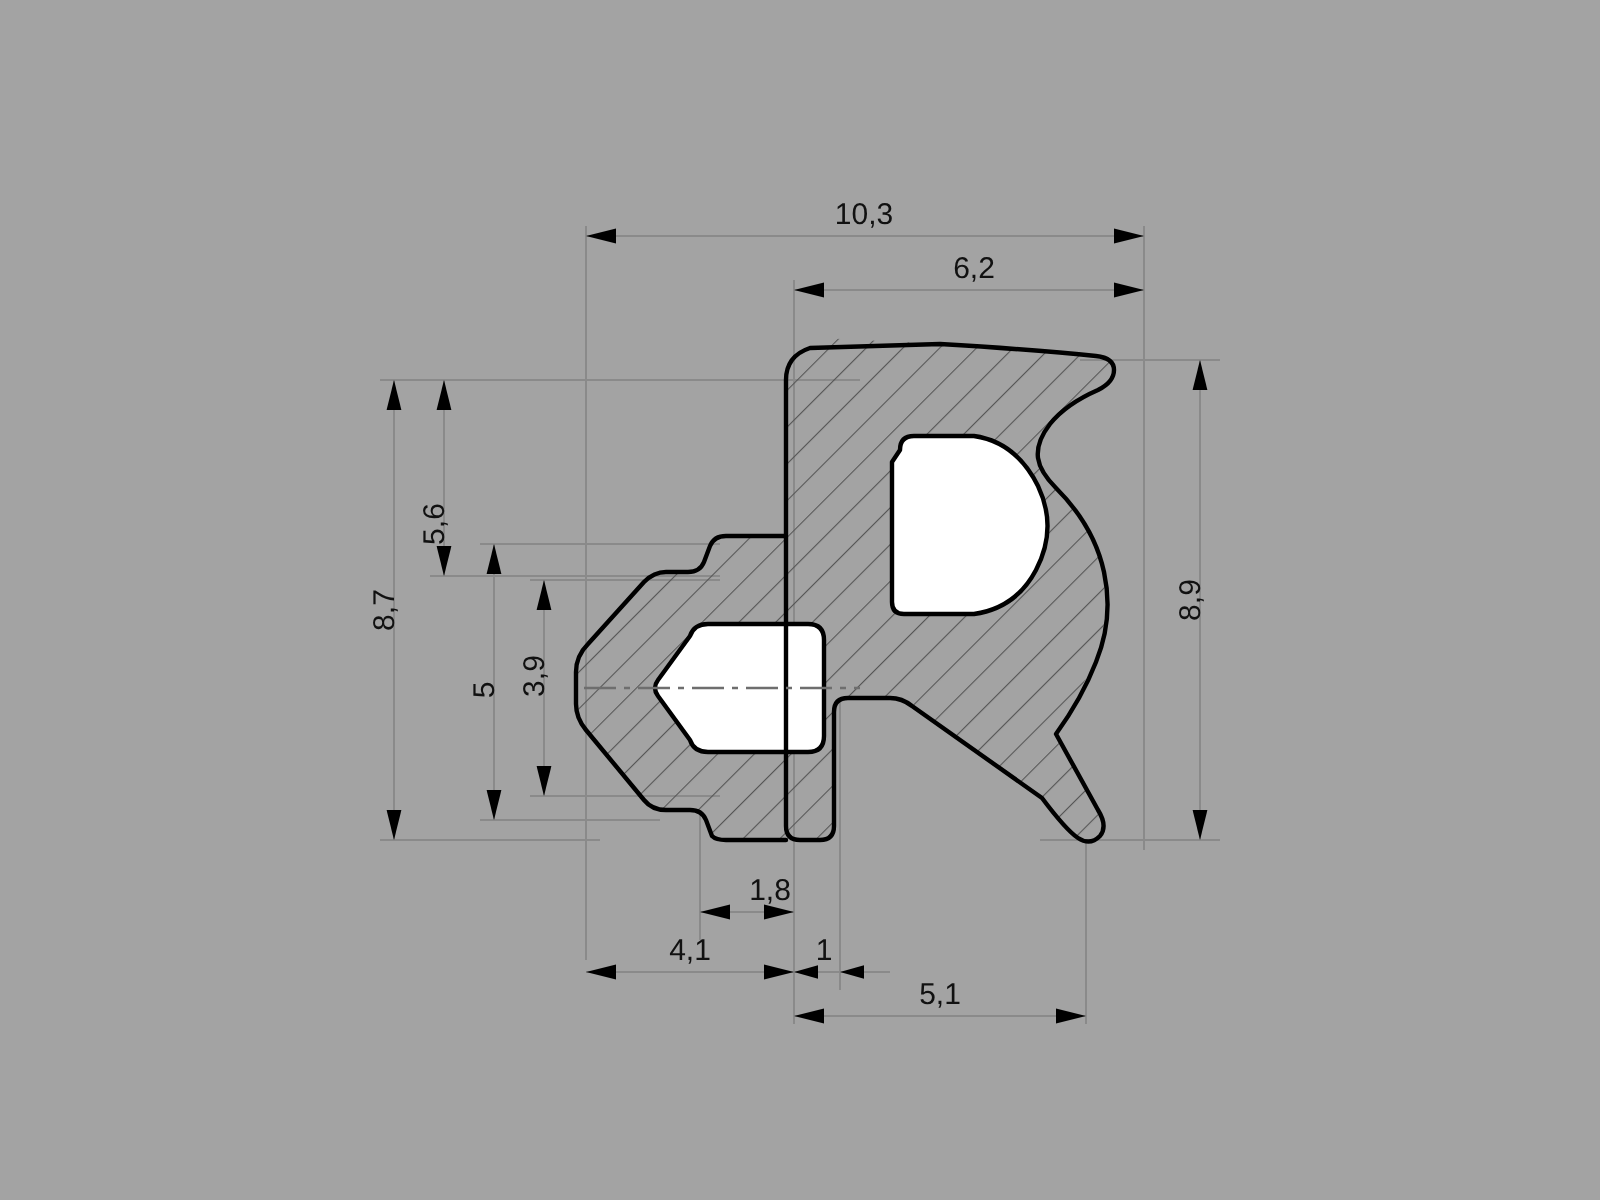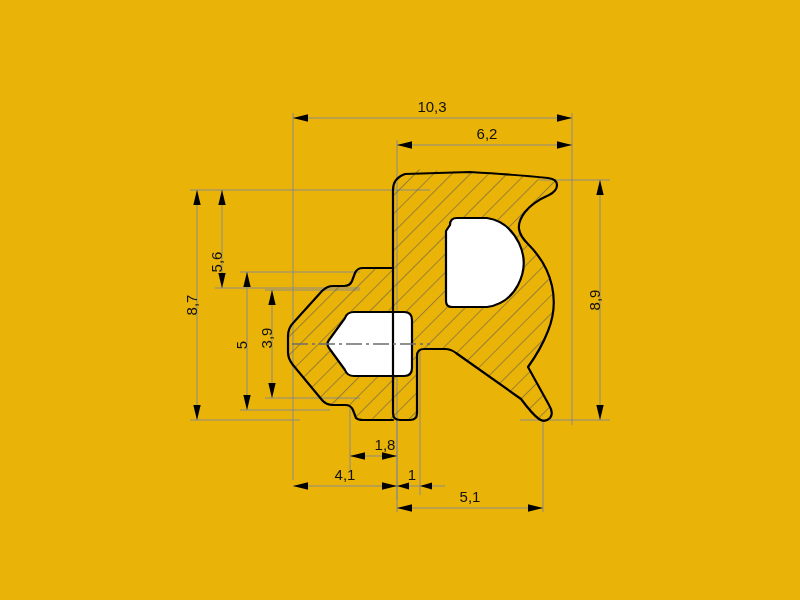--- a/index.html
+++ b/index.html
@@ -14,21 +14,21 @@
     font-family: "Liberation Sans", sans-serif;
     overflow: hidden;
     position: relative;
   }
   #drawing-root {
     position: absolute;
     top: 0;
     left: 0;
     width: 800px;
     height: 600px;
-    background: #eab308;
+    background: #a3a3a3;
   }
   svg.drawing-canvas {
     display: block;
     width: 800px;
     height: 600px;
   }
   .dim-text {
     font-family: "Liberation Sans", sans-serif;
     font-size: 15px;
     fill: #111111;

